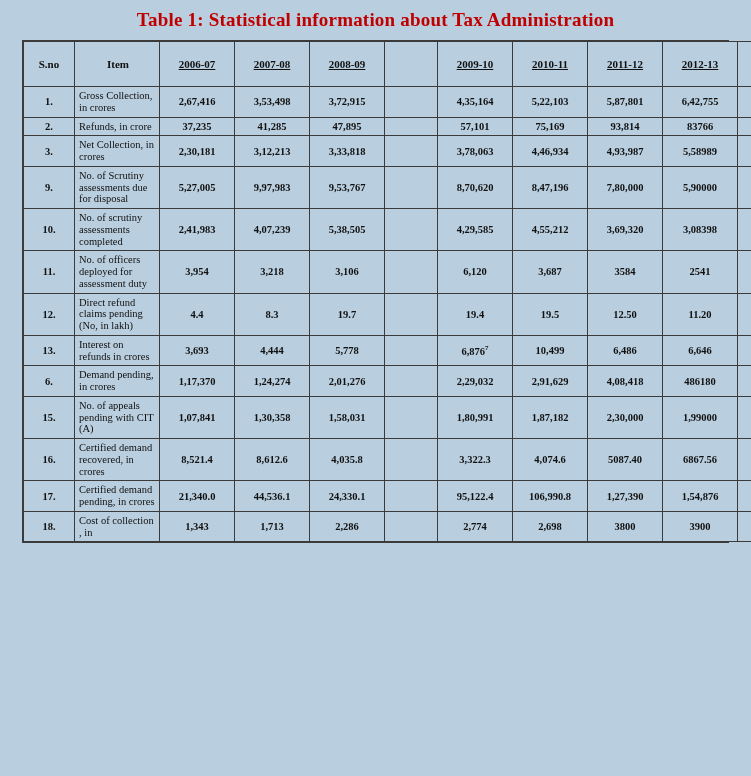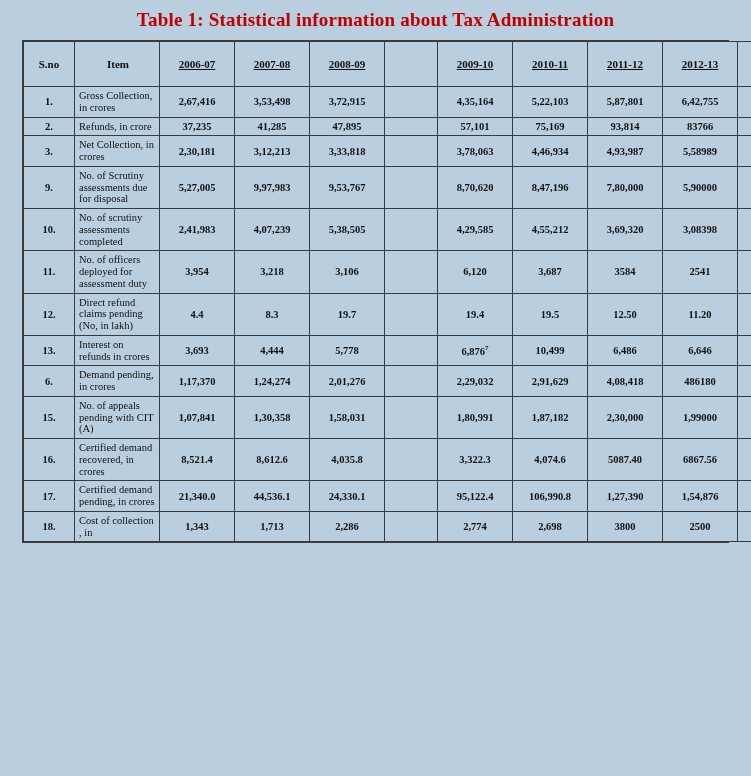--- a/index.html
+++ b/index.html
@@ -269,20 +269,20 @@
           <tr>
             <td class="sno">18.</td>
             <td class="item">Cost of collection , in</td>
             <td class="num">1,343</td>
             <td class="num">1,713</td>
             <td class="num">2,286</td>
             <td class="gap"></td>
             <td class="num">2,774</td>
             <td class="num">2,698</td>
             <td class="num">3800</td>
-            <td class="num">2500</td>
+            <td class="num">3900</td>
             <td class="num">*4100</td>
           </tr>
         </tbody>
     </table>
   </div>
 
 </div>
 
 </body></html>

